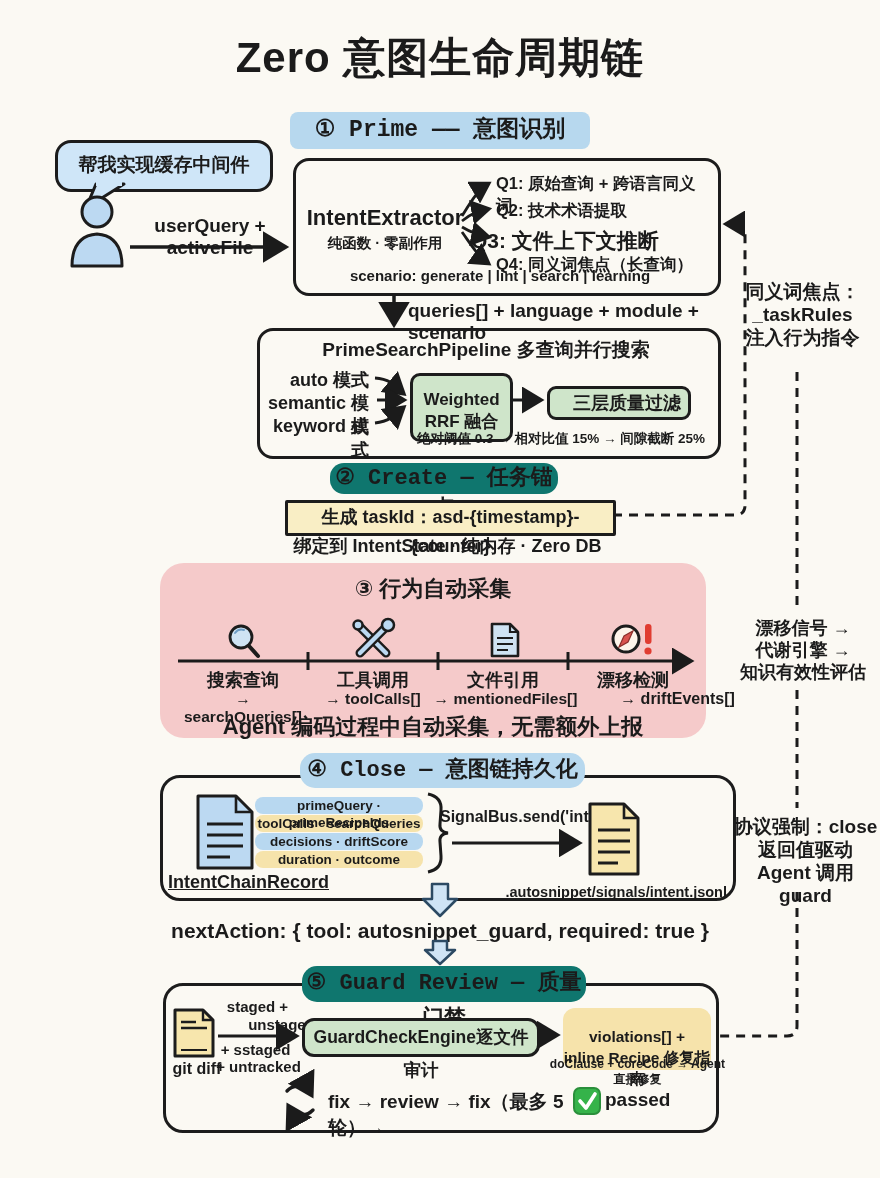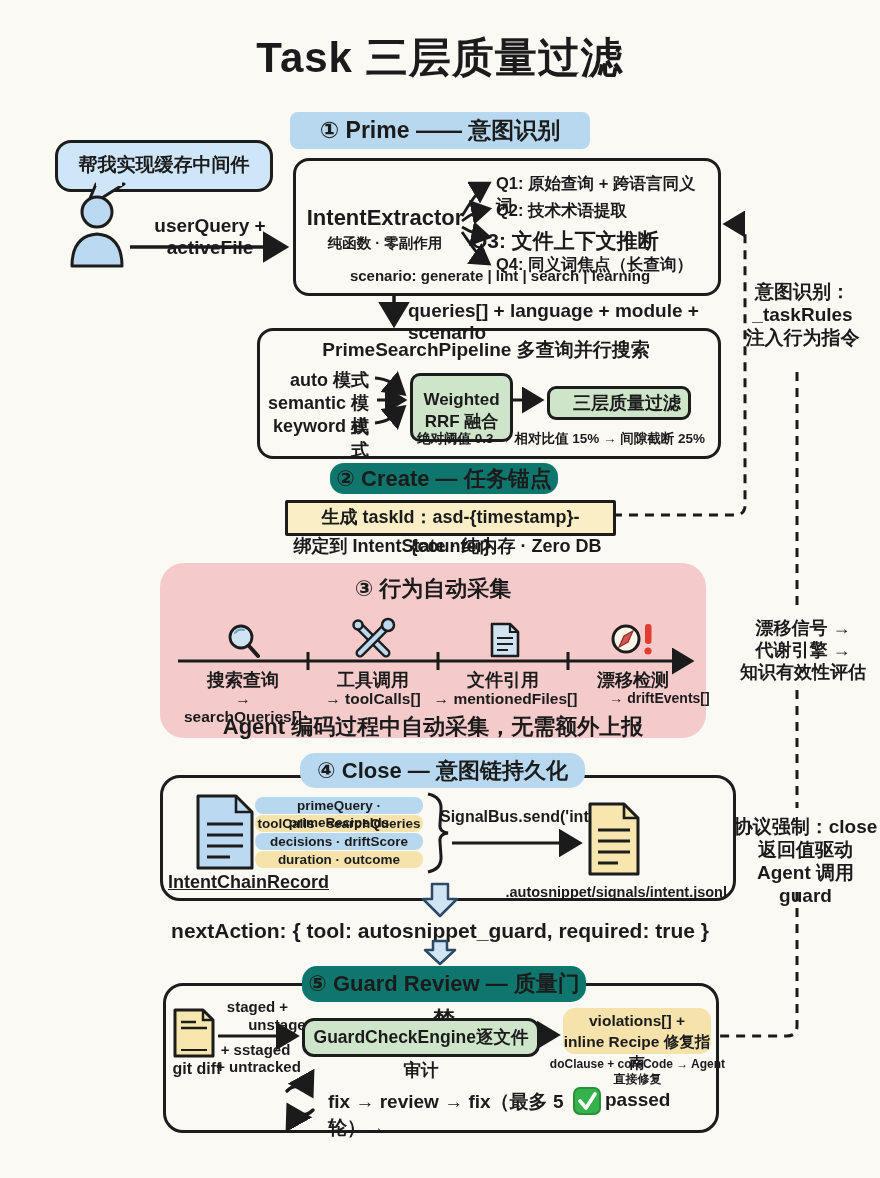--- a/index.html
+++ b/index.html
@@ -6,35 +6,35 @@
   body{background:#ffffff;}
   #canvas{
     position:relative;width:880px;height:1178px;overflow:hidden;
     background:#fbf9f3;
     font-family:"Liberation Sans","DejaVu Sans",sans-serif;
     color:#1b1b1b;font-weight:700;
   }
   .abs{position:absolute;}
   .ctr{text-align:center;}
   .stagebox{position:absolute;border:3.5px solid #1c1c1c;border-radius:18px;background:transparent;}
-  .pill{position:absolute;border-radius:10px;text-align:center;}
+  .pill{position:absolute;border-radius:10px;text-align:center;font-family:Liberation Mono, monospace;}
   .pill-blue{background:#b7d8ee;}
   .pill-yellow{background:#0f766e;}
   .greenbox{position:absolute;background:#cfe5ca;border:3px solid #1c1c1c;text-align:center;}
   .fieldpill{width:168px;height:17px;border-radius:8px;font-size:13.5px;line-height:17px;text-align:center;margin-bottom:1px;}
   .fp-blue{background:#b8d8f0;}
   .fp-yellow{background:#f6e3ab;}
   svg.wire{position:absolute;left:0;top:0;pointer-events:none;}
 </style>
 </head>
 <body>
 
 <div id="canvas">
 
-  <div class="abs ctr" style="left:0;top:30px;width:880px;font-size:42px;font-weight:800;letter-spacing:1px;">Task 三层质量过滤</div>
+  <div class="abs ctr" style="left:0;top:30px;width:880px;font-size:42px;font-weight:800;letter-spacing:1px;">Zero 意图生命周期链</div>
 
   <div class="pill pill-blue" style="left:290px;top:112px;width:300px;height:37px;font-size:23px;line-height:37px;border-radius:8px;">① Prime —— 意图识别</div>
 
   <div class="abs" style="left:55px;top:140px;width:212px;height:46px;background:#cfe6f8;border:3px solid #1c1c1c;border-radius:16px;text-align:center;font-size:19px;line-height:44px;">帮我实现缓存中间件</div>
 
   <div class="abs ctr" style="left:130px;top:215px;width:160px;font-size:19px;">userQuery + activeFile</div>
 
   <div class="stagebox" style="left:293px;top:158px;width:422px;height:132px;border-radius:16px;"></div>
   <div class="abs ctr" style="left:300px;top:205px;width:170px;font-size:22px;">IntentExtractor</div>
   <div class="abs ctr" style="left:300px;top:234px;width:170px;font-size:14.5px;">纯函数 · 零副作用</div>
@@ -66,21 +66,21 @@
   <div class="abs ctr" style="left:160px;top:574px;width:546px;font-size:22px;">③ 行为自动采集</div>
 
   <div class="abs ctr" style="left:183px;top:668px;width:120px;font-size:18px;">搜索查询</div>
   <div class="abs ctr" style="left:313px;top:668px;width:120px;font-size:18px;">工具调用</div>
   <div class="abs ctr" style="left:443px;top:668px;width:120px;font-size:18px;">文件引用</div>
   <div class="abs ctr" style="left:573px;top:668px;width:120px;font-size:18px;">漂移检测</div>
 
   <div class="abs ctr" style="left:178px;top:690px;width:130px;font-size:15.5px;">→ searchQueries[]</div>
   <div class="abs ctr" style="left:313px;top:690px;width:120px;font-size:15.5px;">→ toolCalls[]</div>
   <div class="abs ctr" style="left:433px;top:690px;width:145px;font-size:15.5px;">→ mentionedFiles[]</div>
-  <div class="abs ctr" style="left:584px;top:690px;width:135px;font-size:14px;padding-left:8px;">→ driftEvents[]</div>
+  <div class="abs ctr" style="left:602px;top:690px;width:135px;font-size:16px;padding-left:8px;">→ driftEvents[]</div>
 
   <div class="abs ctr" style="left:160px;top:712px;width:546px;font-size:22px;">Agent 编码过程中自动采集，无需额外上报</div>
 
   <div class="stagebox" style="left:160px;top:775px;width:570px;height:120px;border-radius:20px;"></div>
   <div class="pill pill-blue" style="left:300px;top:753px;width:285px;height:35px;font-size:22px;line-height:35px;border-radius:15px;">④ Close — 意图链持久化</div>
 
   <div class="abs" style="left:255px;top:797px;">
     <div class="fieldpill fp-blue">primeQuery · primeRecipeIds</div>
     <div class="fieldpill fp-yellow">toolCalls · searchQueries</div>
     <div class="fieldpill fp-blue">decisions · driftScore</div>
@@ -97,31 +97,31 @@
   <div class="pill pill-yellow" style="left:302px;top:966px;width:284px;height:36px;font-size:22px;line-height:36px;border-radius:15px;">⑤ Guard Review — 质量门禁</div>
 
   <div class="abs ctr" style="left:172px;top:1060px;width:50px;font-size:16px;">git diff</div>
   <div class="abs ctr" style="left:215px;top:998px;width:85px;font-size:15px;">staged +</div>
   <div class="abs ctr" style="left:215px;top:1016px;width:85px;font-size:15px;padding-left:24px;">unstaged</div>
   <div class="abs ctr" style="left:213px;top:1041px;width:85px;font-size:15px;">+ sstaged</div>
   <div class="abs ctr" style="left:211px;top:1058px;width:95px;font-size:15px;">+ untracked</div>
 
   <div class="greenbox" style="left:302px;top:1018px;width:232px;height:33px;border-radius:12px;font-size:17.5px;line-height:33px;">GuardCheckEngine逐文件审计</div>
 
-  <div class="abs ctr" style="left:563px;top:1008px;width:148px;height:44px;background:#f6e3ab;border-radius:12px;font-size:15.5px;line-height:21px;padding-top:2px;">
+  <div class="abs ctr" style="left:563px;top:1008px;width:148px;height:44px;background:#f6e3ab;border-radius:12px;font-size:15.5px;line-height:21px;padding-top:18px;">
     <div>violations[] +</div>
     <div>inline Recipe 修复指南</div>
   </div>
   <div class="abs ctr" style="left:545px;top:1057px;width:185px;font-size:12px;">doClause + coreCode → Agent 直接修复</div>
 
   <div class="abs" style="left:328px;top:1089px;width:245px;font-size:19px;">fix → review → fix（最多 5 轮）→</div>
   <div class="abs" style="left:605px;top:1089px;width:80px;font-size:19px;">passed</div>
 
   <div class="abs ctr" style="left:735px;top:280px;width:135px;font-size:19px;line-height:23px;">
-    <div>意图识别：</div>
+    <div>同义词焦点：</div>
     <div>_taskRules</div>
     <div>注入行为指令</div>
   </div>
   <div class="abs ctr" style="left:728px;top:617px;width:150px;font-size:18px;line-height:22px;">
     <div>漂移信号 →</div>
     <div>代谢引擎 →</div>
     <div>知识有效性评估</div>
   </div>
   <div class="abs ctr" style="left:728px;top:815px;width:155px;font-size:19px;line-height:23px;">
     <div>协议强制：close</div>

